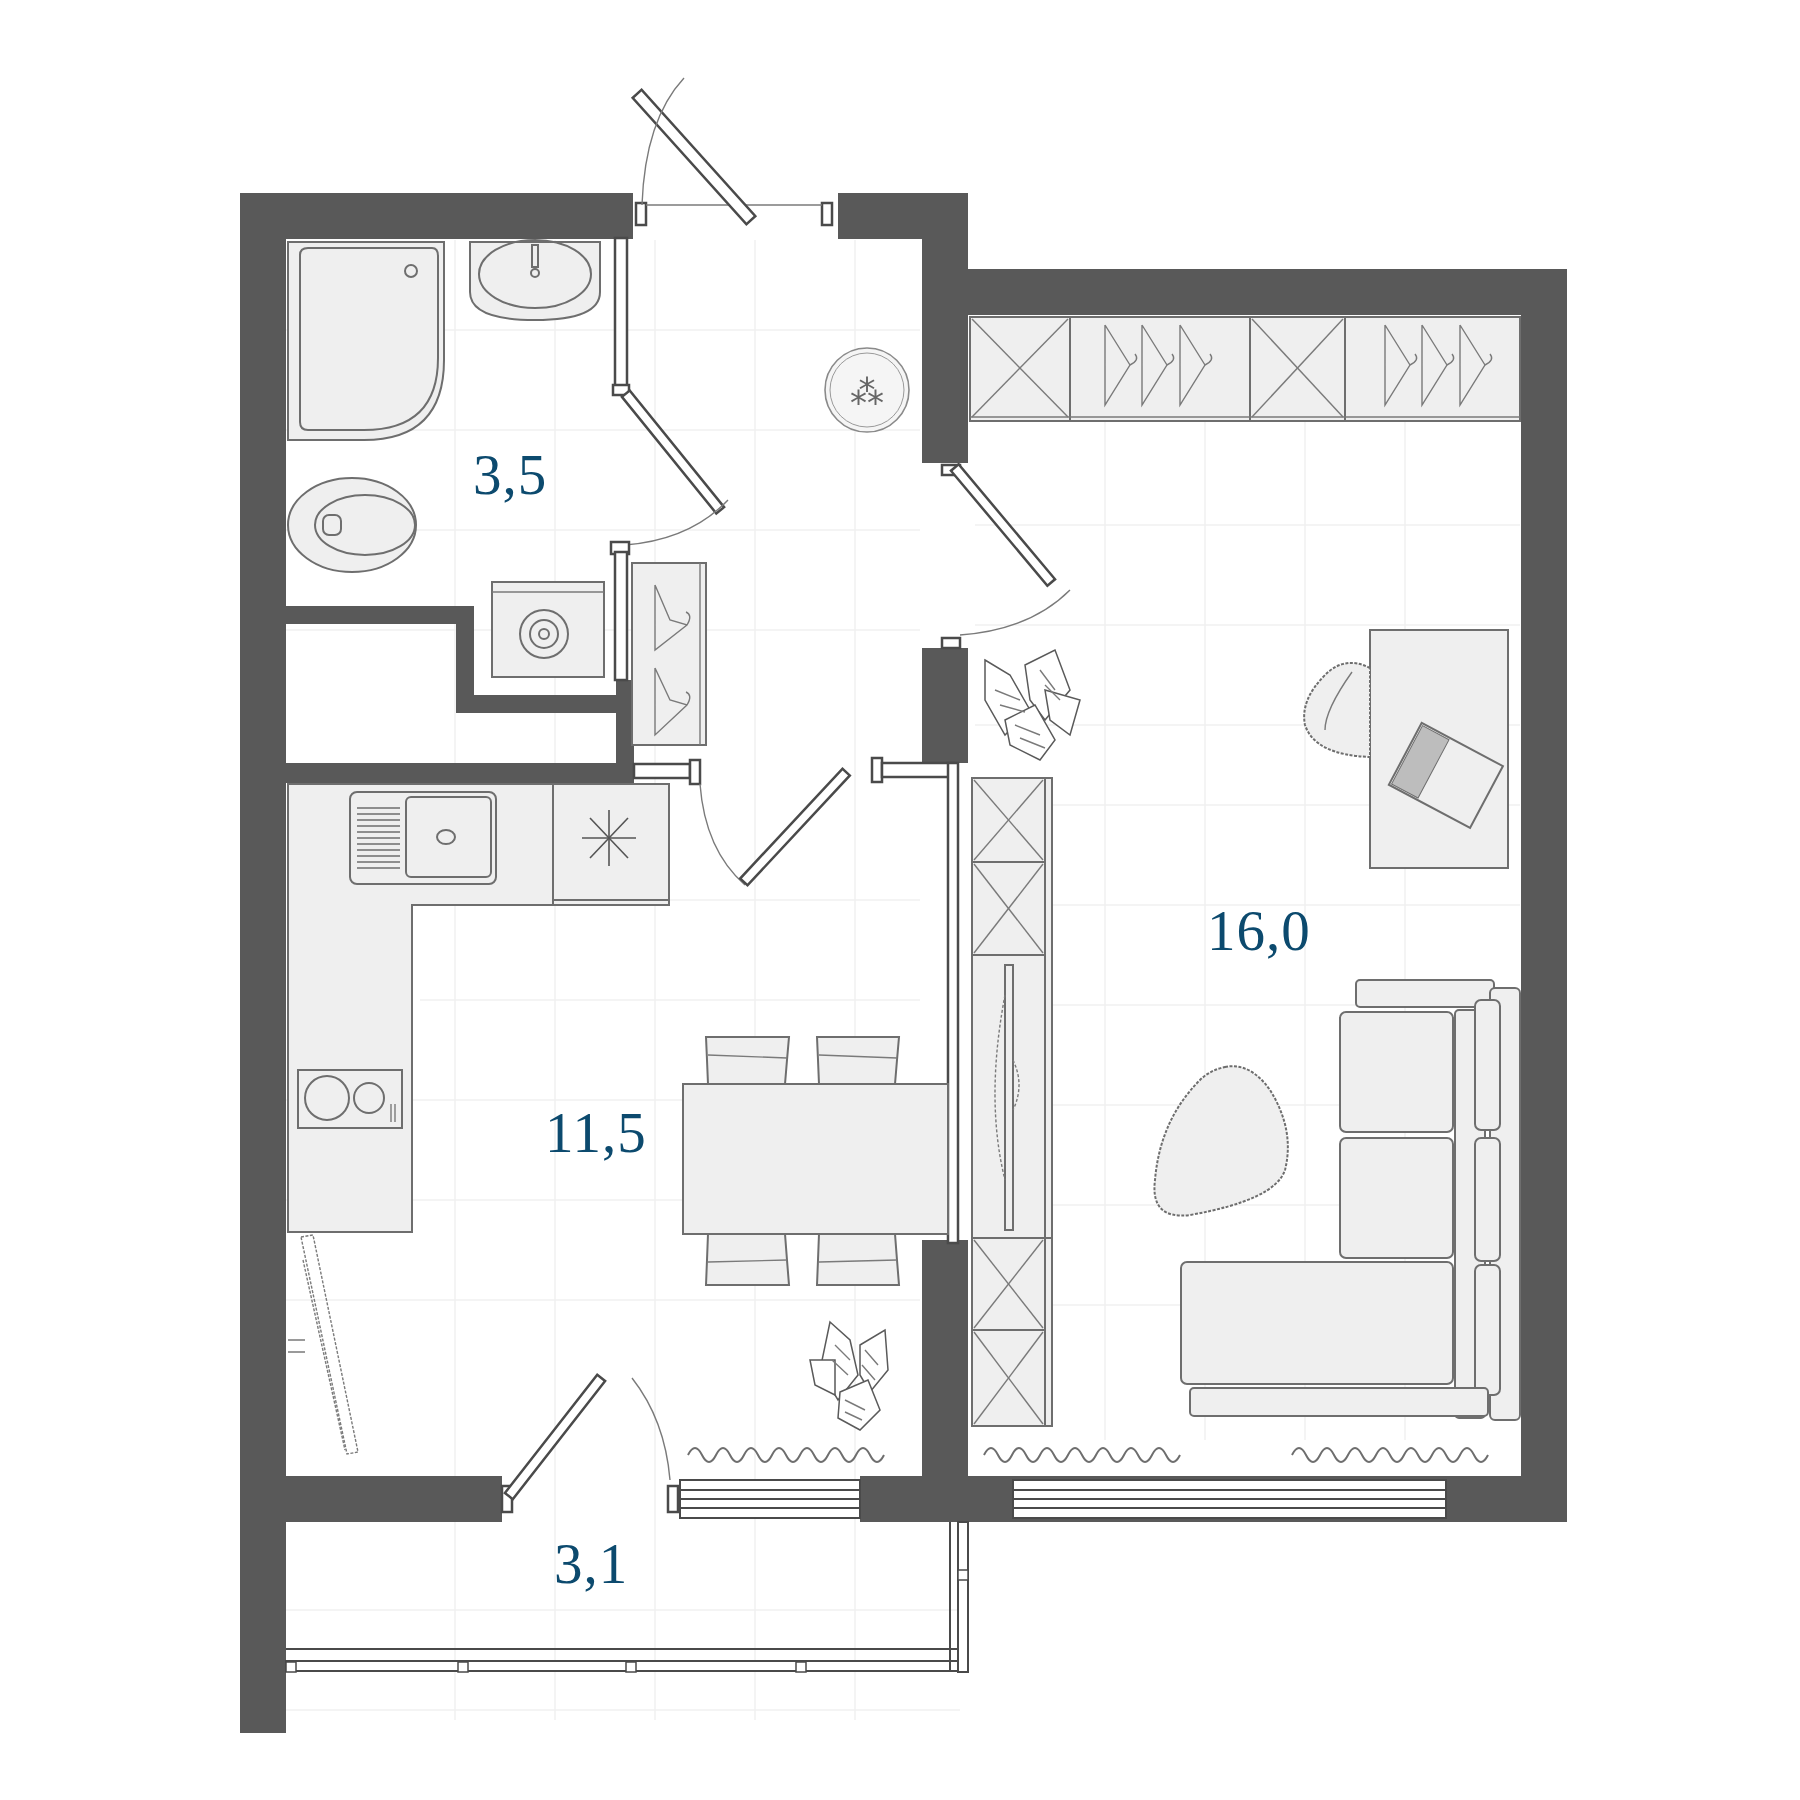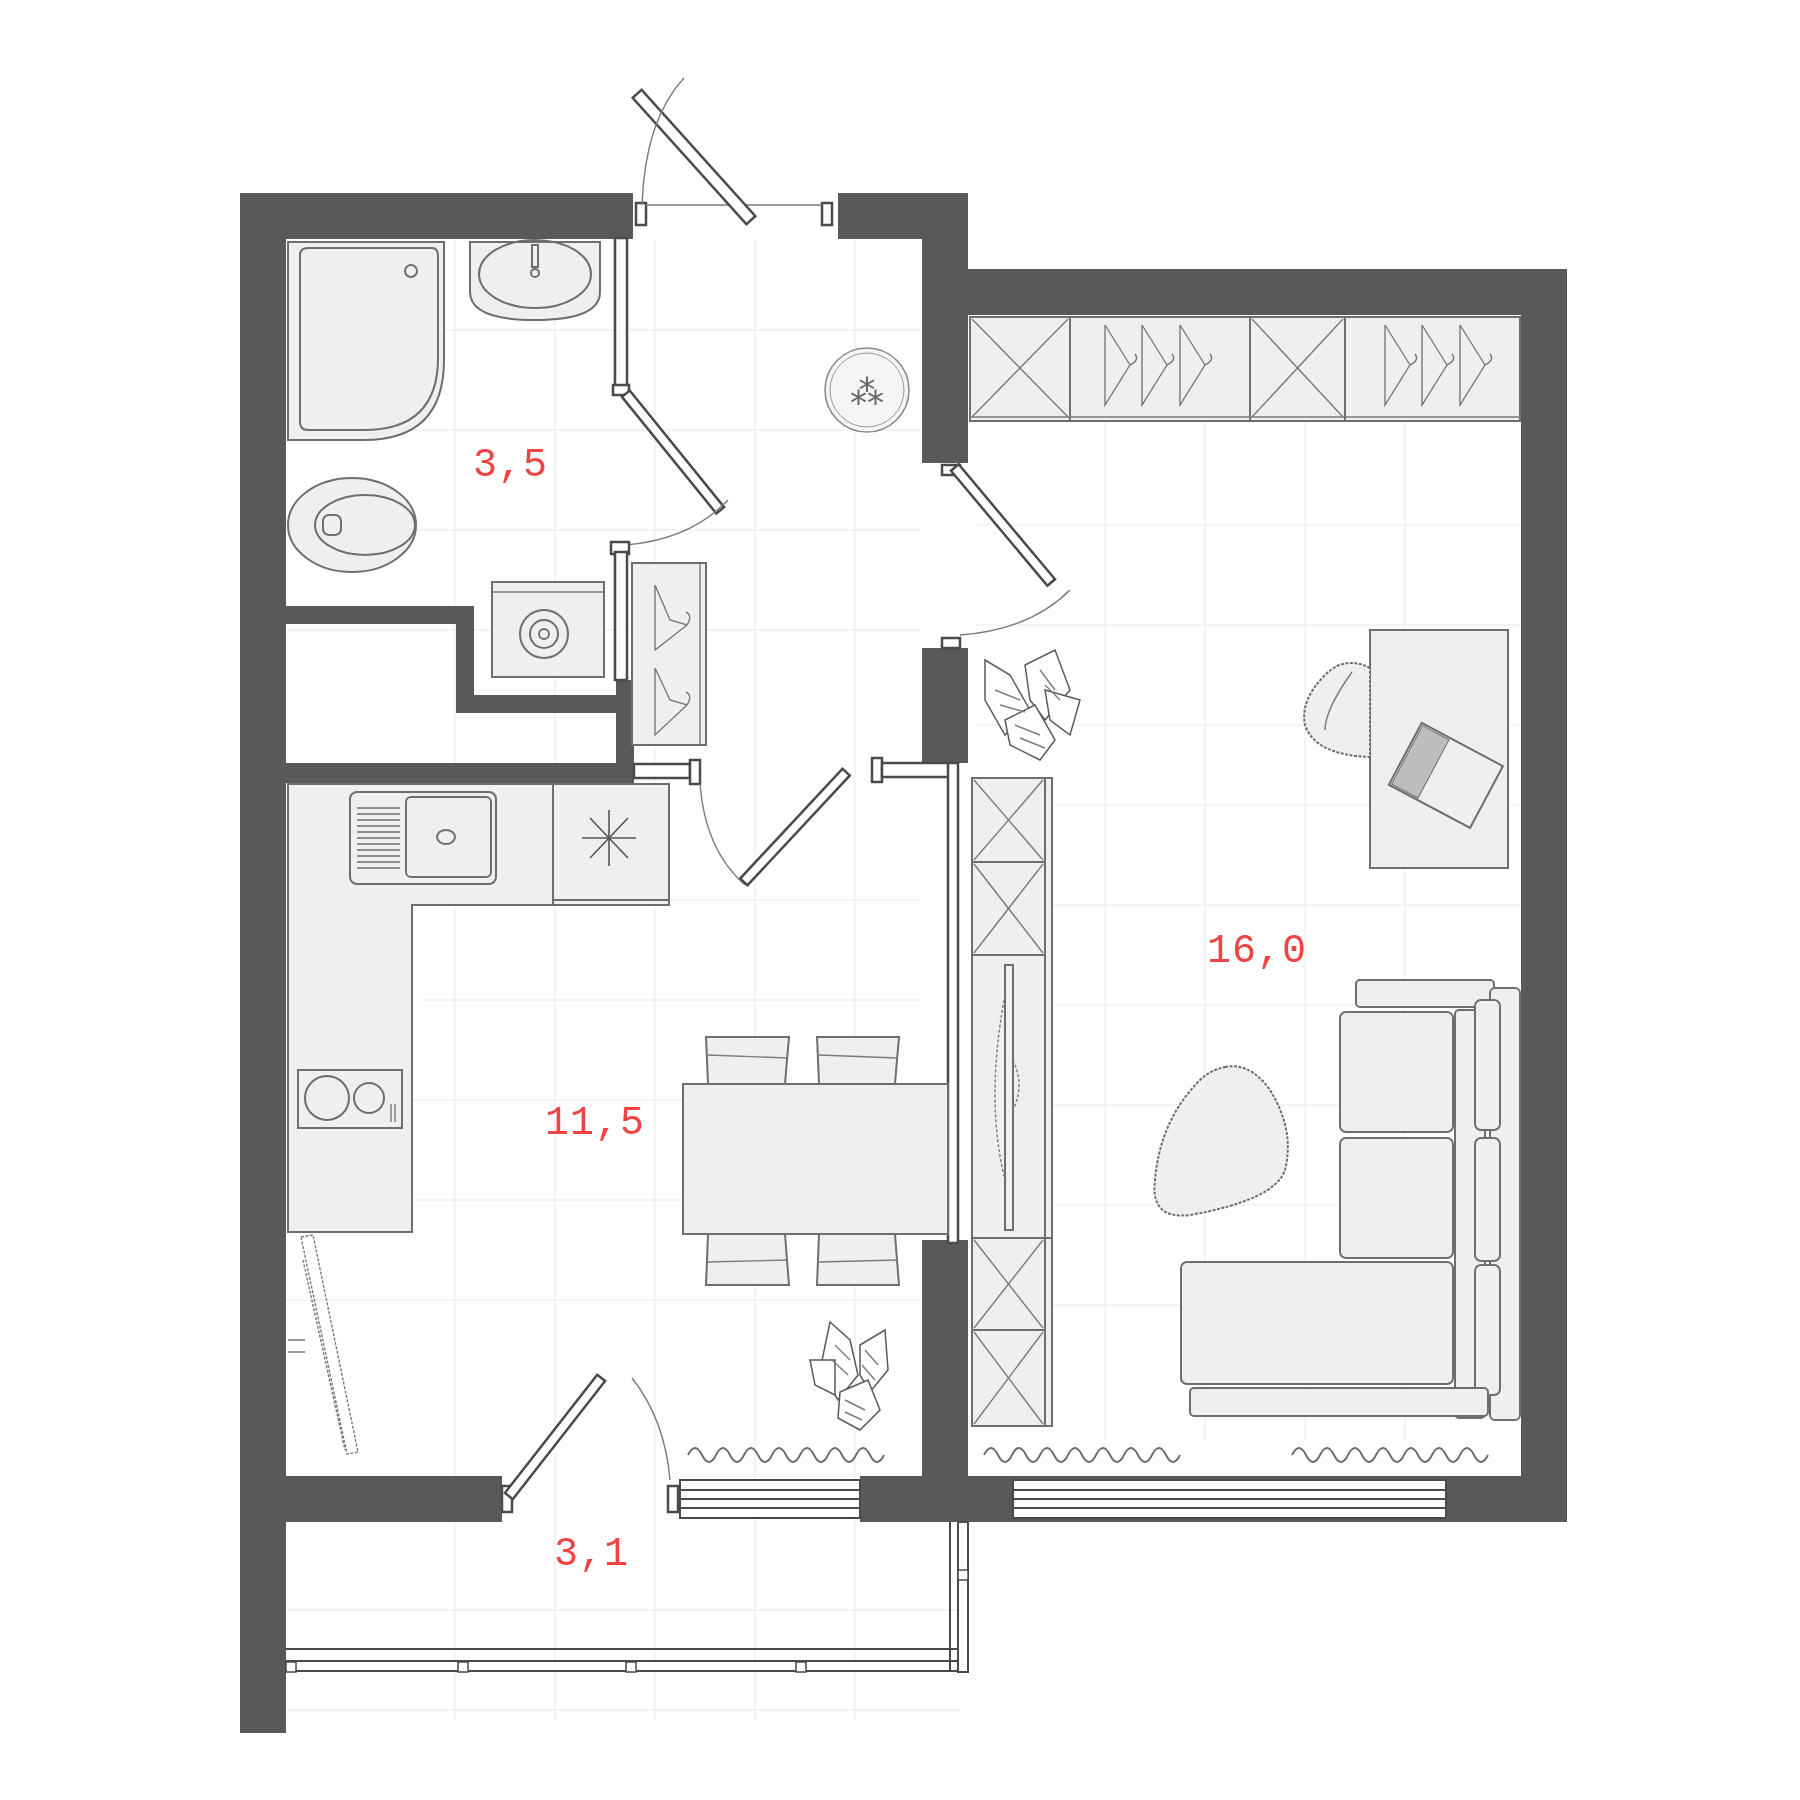--- a/index.html
+++ b/index.html
@@ -4,21 +4,21 @@
 <style>
   html, body { margin: 0; padding: 0; background: #ffffff; }
   body { width: 1800px; height: 1800px; position: relative; overflow: hidden; font-family: "DejaVu Sans", sans-serif; }
   #plan { position: absolute; left: 0; top: 0; width: 1800px; height: 1800px; }
   .wall { fill: #595959; }
   .furn { fill: #efefef; stroke: #6e6e6e; stroke-width: 2; }
   .line { fill: none; stroke: #6e6e6e; stroke-width: 2; }
   .thin { fill: none; stroke: #7a7a7a; stroke-width: 1.4; }
   .door { fill: #ffffff; stroke: #4a4a4a; stroke-width: 2.5; }
   .grid { stroke: #f0f0f0; stroke-width: 1.5; }
-  .area-label { position: absolute; font-family: Liberation Mono, monospace; font-size: 40px; color: #ef4444; font-weight: 300; letter-spacing: 1px; line-height: 1; }
+  .area-label { position: absolute; font-family: Liberation Serif, serif; font-size: 57px; color: #0c4a6e; font-weight: 300; letter-spacing: 1px; line-height: 1; }
 </style>
 </head>
 <body>
 
 <svg id="plan" viewBox="0 0 1800 1800" xmlns="http://www.w3.org/2000/svg">
 
   <g>
     <line class="grid" x1="285" y1="330" x2="920" y2="330"></line>
     <line class="grid" x1="285" y1="430" x2="920" y2="430"></line>
     <line class="grid" x1="285" y1="530" x2="920" y2="530"></line>
@@ -337,15 +337,15 @@
     <line x1="950" y1="1522" x2="950" y2="1672" stroke="#4a4a4a" stroke-width="2"></line>
     <rect x="286" y="1662" width="10" height="10" fill="#fff" stroke="#4a4a4a" stroke-width="1.5"></rect>
     <rect x="458" y="1662" width="10" height="10" fill="#fff" stroke="#4a4a4a" stroke-width="1.5"></rect>
     <rect x="626" y="1662" width="10" height="10" fill="#fff" stroke="#4a4a4a" stroke-width="1.5"></rect>
     <rect x="796" y="1662" width="10" height="10" fill="#fff" stroke="#4a4a4a" stroke-width="1.5"></rect>
     <rect x="958" y="1570" width="10" height="10" fill="#fff" stroke="#4a4a4a" stroke-width="1.5"></rect>
   </g>
 </svg>
 
 <div class="area-label" style="left:473px; top:446px;">3,5</div>
-<div class="area-label" style="left:1207px; top:932px;">16,0</div>
+<div class="area-label" style="left:1207px; top:902px;">16,0</div>
 <div class="area-label" style="left:545px; top:1104px;">11,5</div>
 <div class="area-label" style="left:554px; top:1535px;">3,1</div>
 
 </body></html>

